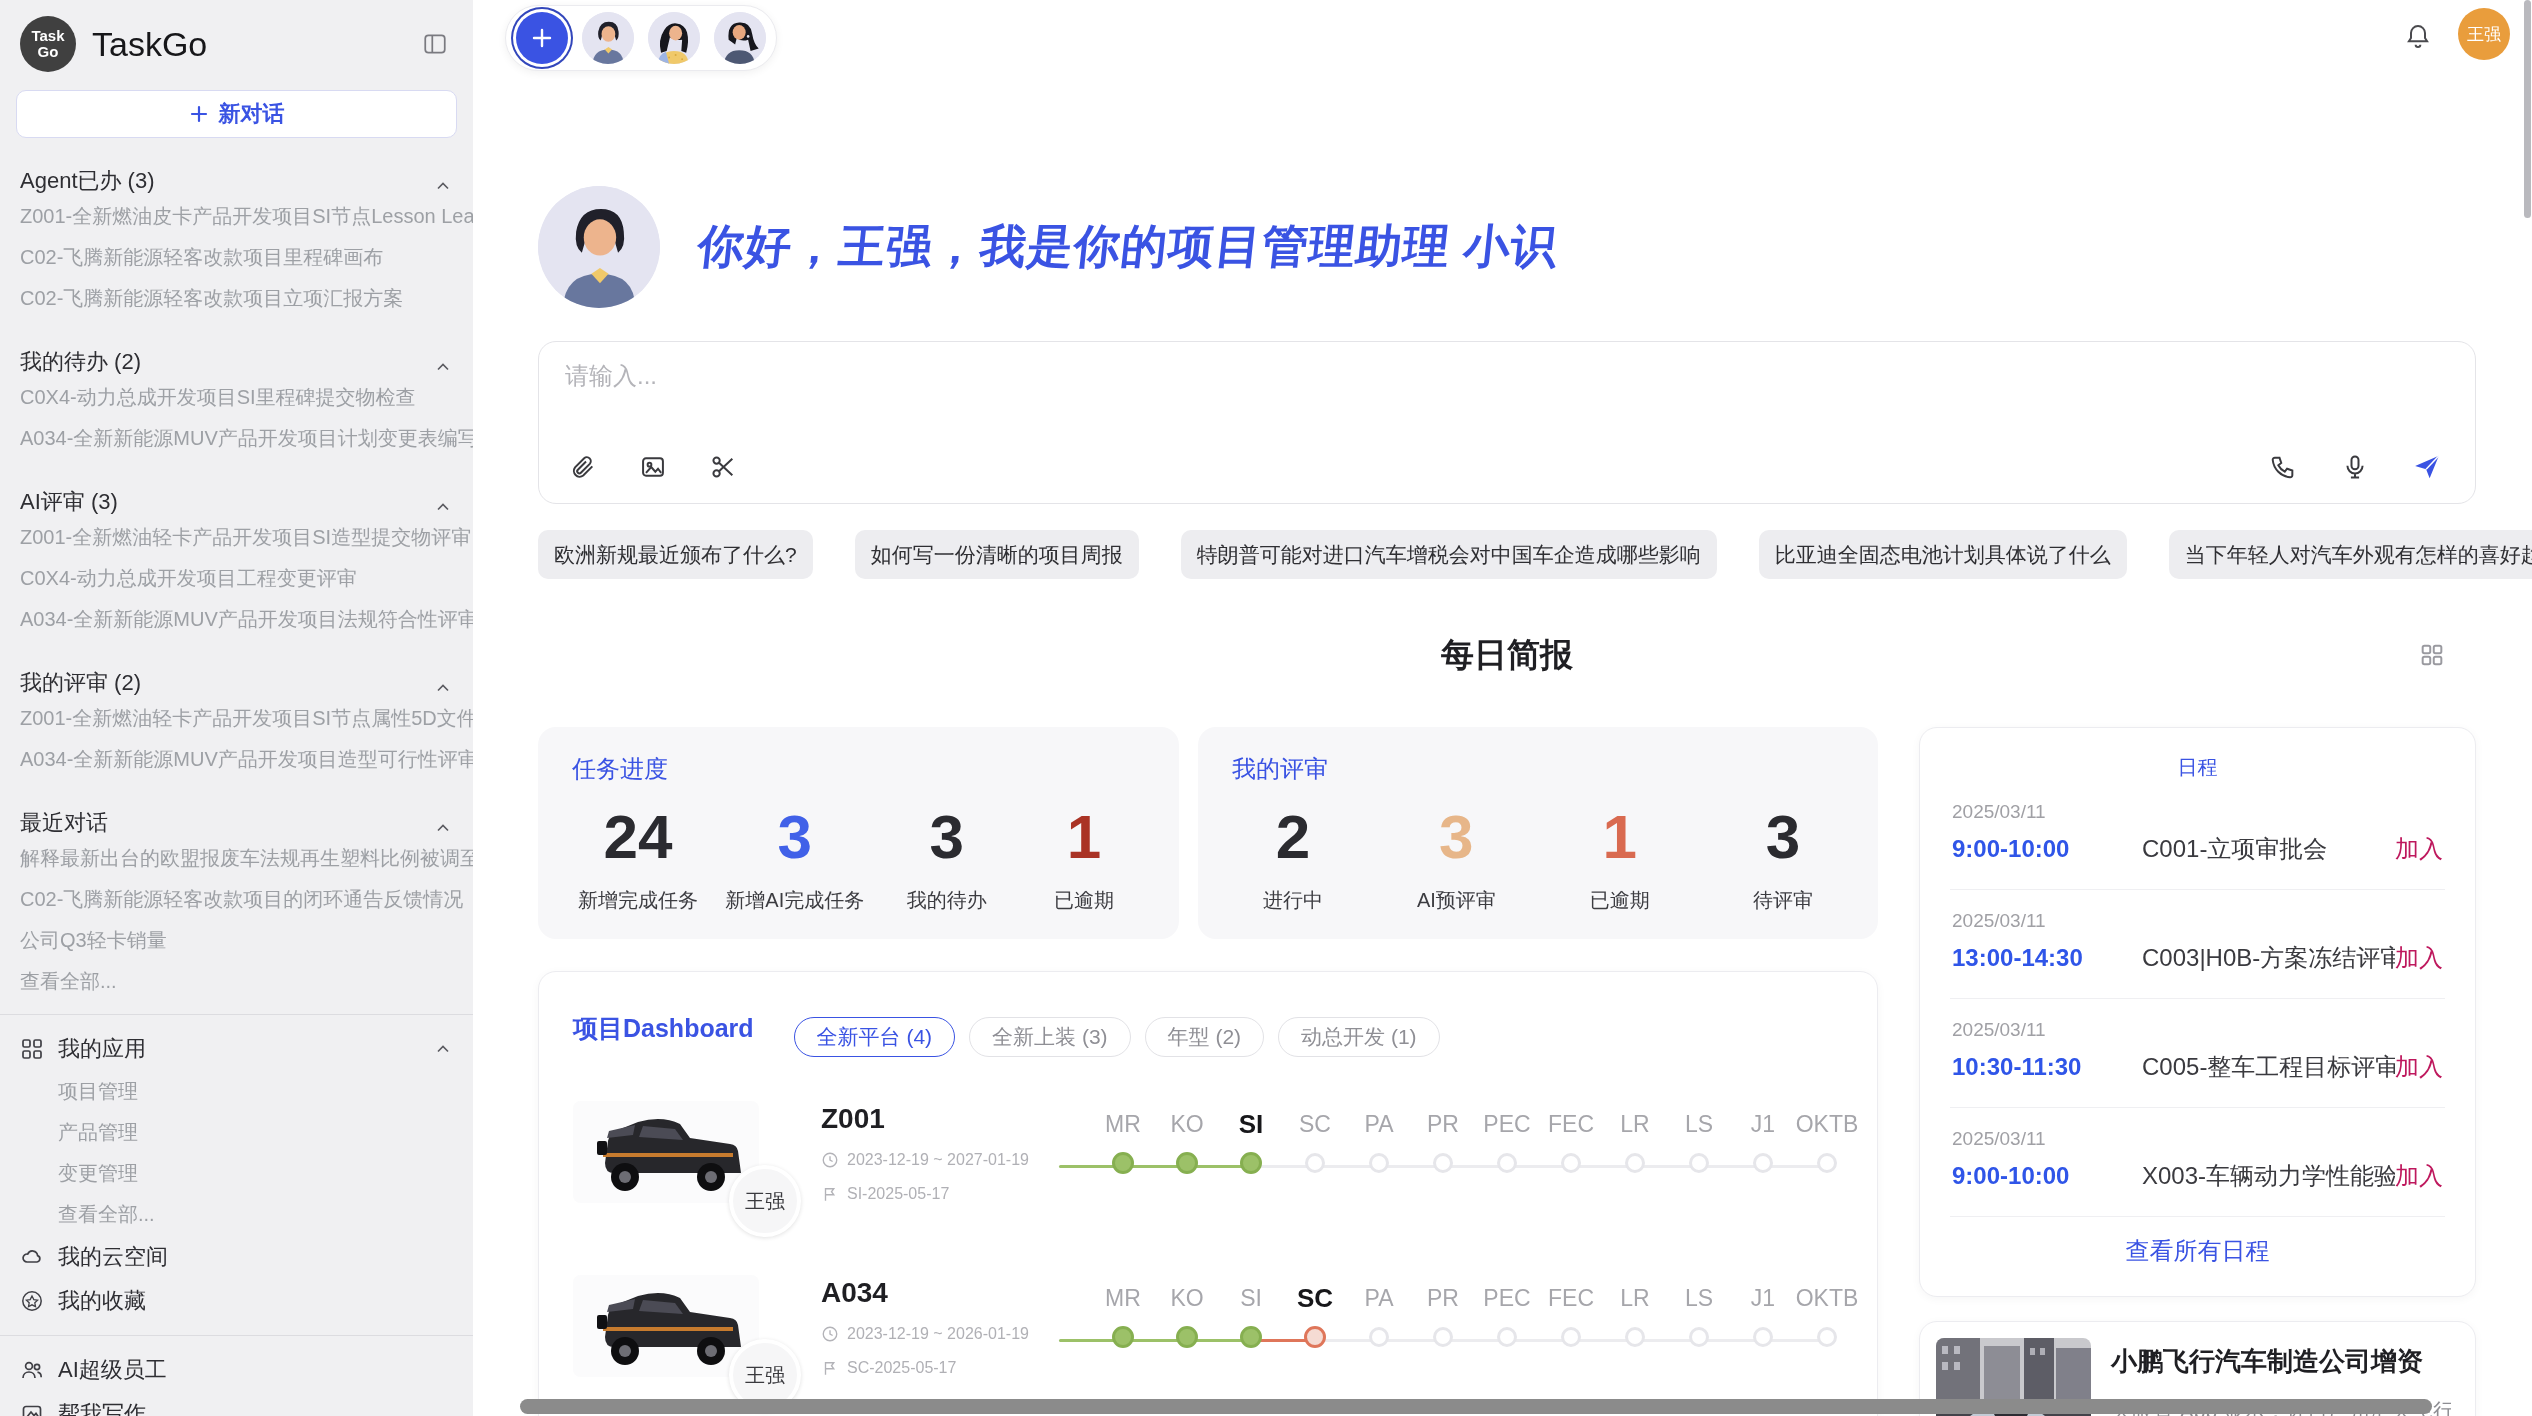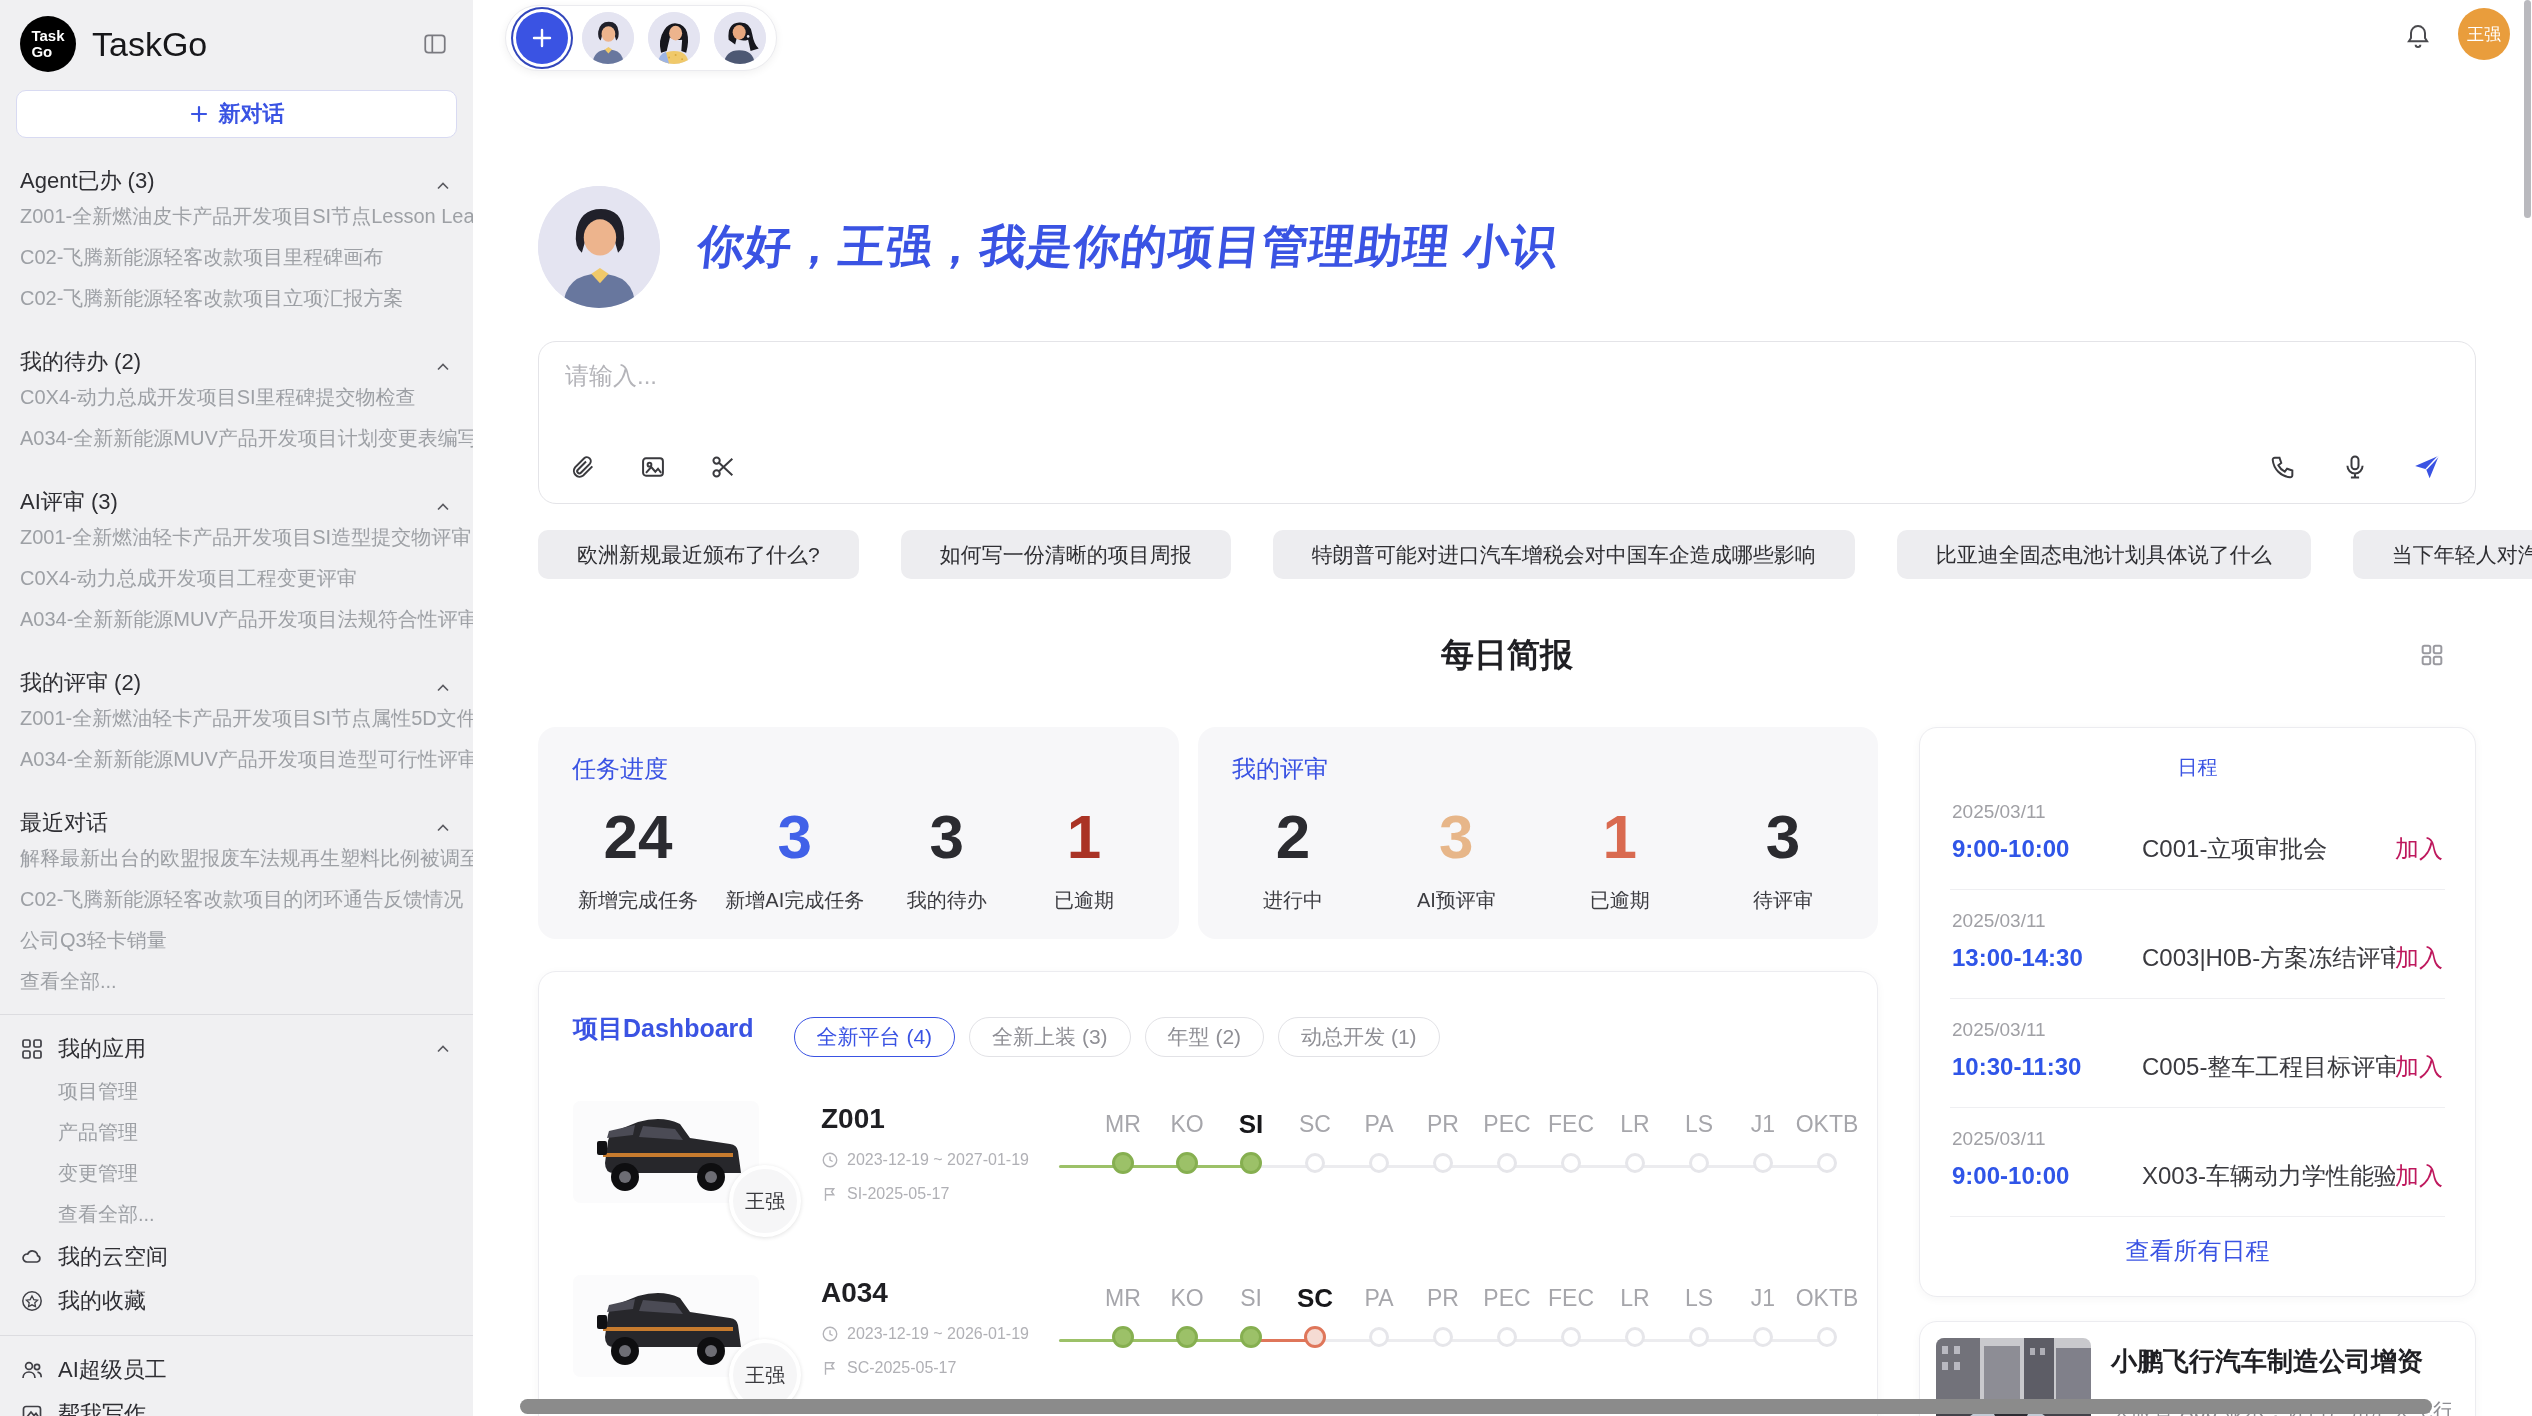--- a/index.html
+++ b/index.html
@@ -2,22 +2,22 @@
 <html><head>
 <meta charset="utf-8">
 <style>
   * { margin:0; padding:0; box-sizing:border-box; font-family:"Liberation Sans","DejaVu Sans",sans-serif; }
   html,body { width:2532px; height:1416px; }
   body { position:relative; overflow:hidden; background:#fff; color:#26262b; }
 
   
   .sidebar { position:absolute; left:0; top:0; width:473px; height:1416px; background:#f0f0f2; overflow:hidden; }
   .side-top { display:flex; align-items:center; padding:16px 20px 8px 20px; }
-  .logo-circle { width:56px; height:56px; border-radius:50%; background:#000000; color:#fff;
-    display:flex; align-items:center; justify-content:center; text-align:left;
+  .logo-circle { width:56px; height:56px; border-radius:50%; background:#404040; color:#fff;
+    display:flex; align-items:center; justify-content:center; text-align:center;
     font-size:15px; line-height:16px; font-weight:700; white-space:pre-line; }
   .app-title { font-size:34px; font-weight:400; color:#17171a; margin-left:16px; flex:1; }
   .icon-btn { width:36px; height:36px; display:flex; align-items:center; justify-content:center; cursor:pointer; }
   .newchat { margin:10px 16px 6px 16px; height:48px; background:#fff; border:1px solid #d8daf2; border-radius:10px;
     display:flex; align-items:center; justify-content:center; gap:10px; color:#3a53e3; font-size:22px; font-weight:600; cursor:pointer; }
   .section { margin-top:14px; }
   .sec-head { height:44px; padding:0 20px; display:flex; align-items:flex-end; justify-content:space-between;
     font-size:22px; color:#2e2e33; font-weight:500; }
   .side-item { height:41px; line-height:41px; padding:0 20px; font-size:20px; color:#9da0a5;
     white-space:nowrap; overflow:hidden; cursor:pointer; }
@@ -47,21 +47,21 @@
 
   .composer { position:absolute; left:65px; top:341px; width:1938px; height:163px; border:1px solid #e4e4e8;
     border-radius:18px; background:#fff; padding:20px 26px; }
   .composer input { width:1600px; border:none; outline:none; font-size:24px; color:#333; background:transparent; }
   .composer input::placeholder { color:#b4b4b9; }
   .composer-icons-left { position:absolute; left:22px; bottom:14px; display:flex; gap:26px; }
   .composer-icons-right { position:absolute; right:26px; bottom:14px; display:flex; gap:28px; align-items:center; }
   .cicon { width:44px; height:44px; display:flex; align-items:center; justify-content:center; cursor:pointer; }
 
   .chips { position:absolute; left:65px; top:530px; width:1938px; display:flex; gap:42px; }
-  .chip { height:49px; padding:0 39px; background:#ededf0; border-radius:10px; display:flex; align-items:center;
+  .chip { height:49px; padding:0 16px; background:#ededf0; border-radius:10px; display:flex; align-items:center;
     font-size:21px; color:#2f2f33; white-space:nowrap; cursor:pointer; }
 
   .brief-title { position:absolute; left:65px; top:633px; width:1938px; text-align:center;
     font-size:33px; font-weight:700; color:#1f1f23; }
   .brief-grid { position:absolute; right:86px; top:641px; cursor:pointer; }
 
   .columns { position:absolute; left:65px; top:727px; display:flex; gap:41px; }
   .col-left { width:1340px; }
   .col-right { width:557px; }
 

